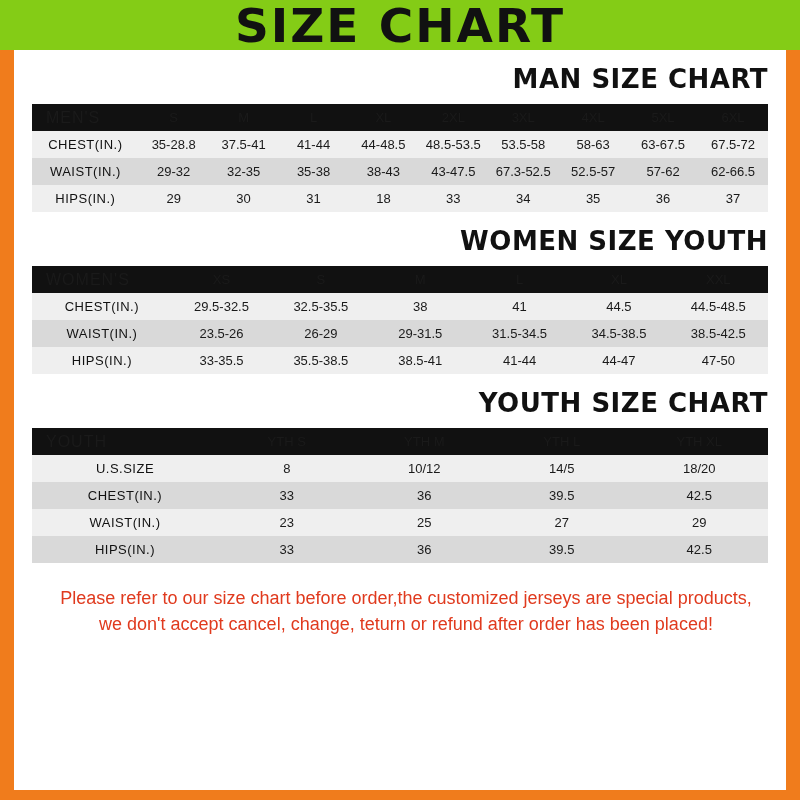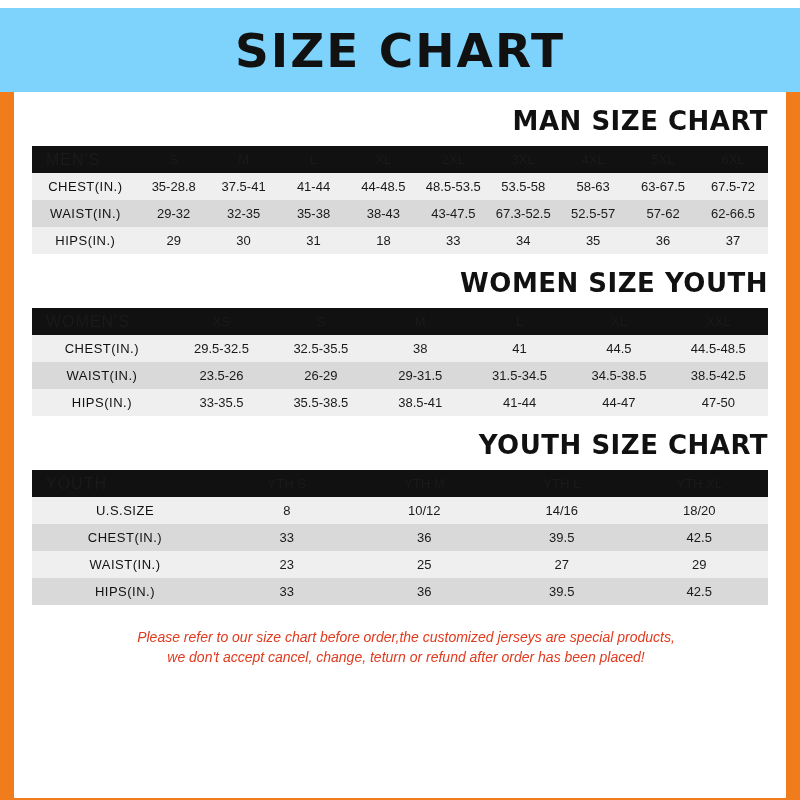--- a/index.html
+++ b/index.html
@@ -16,26 +16,26 @@
   .page {
     position: relative;
     width: 800px;
     height: 800px;
     background: #ffffff;
     box-sizing: border-box;
     border-left: 14px solid #f07c1c;
     border-right: 14px solid #f07c1c;
   }
   .banner {
-    height: 84px;
-    background: #7dd3fc;
+    height: 50px;
+    background: #84cc16;
     display: flex;
     align-items: center;
     justify-content: center;
-    margin: 8px -14px;
+    margin: 0 -14px;
   }
   .banner-title {
     font-family: "DejaVu Sans", sans-serif;
     font-weight: bold;
     font-size: 47px;
     letter-spacing: 2px;
     color: #111111;
     line-height: 1;
   }
   .section {
@@ -92,24 +92,23 @@
     font-size: 13px;
     letter-spacing: 0.5px;
     color: #111111;
     text-align: center;
   }
   .footer-note {
     margin-top: 12px;
     padding: 10px 4px 0 16px;
     text-align: center;
     color: #e03a1e;
-    font-size: 14px;
+    font-size: 18px;
     line-height: 1.45;
     font-family: "Liberation Sans", sans-serif;
-    font-style: italic;
   }
   .footer-note div {
     white-space: nowrap;
   }
   .bottom-strip {
     position: absolute;
     left: -14px;
     right: -14px;
     bottom: 0;
     height: 10px;
@@ -267,21 +266,21 @@
           <th>YTH M</th>
           <th>YTH L</th>
           <th>YTH XL</th>
         </tr>
       </thead>
       <tbody>
         <tr class="light">
           <td class="rowhead">U.S.SIZE</td>
           <td>8</td>
           <td>10/12</td>
-          <td>14/16</td>
+          <td>14/5</td>
           <td>18/20</td>
         </tr>
         <tr class="mid">
           <td class="rowhead">CHEST(IN.)</td>
           <td>33</td>
           <td>36</td>
           <td>39.5</td>
           <td>42.5</td>
         </tr>
         <tr class="light">

